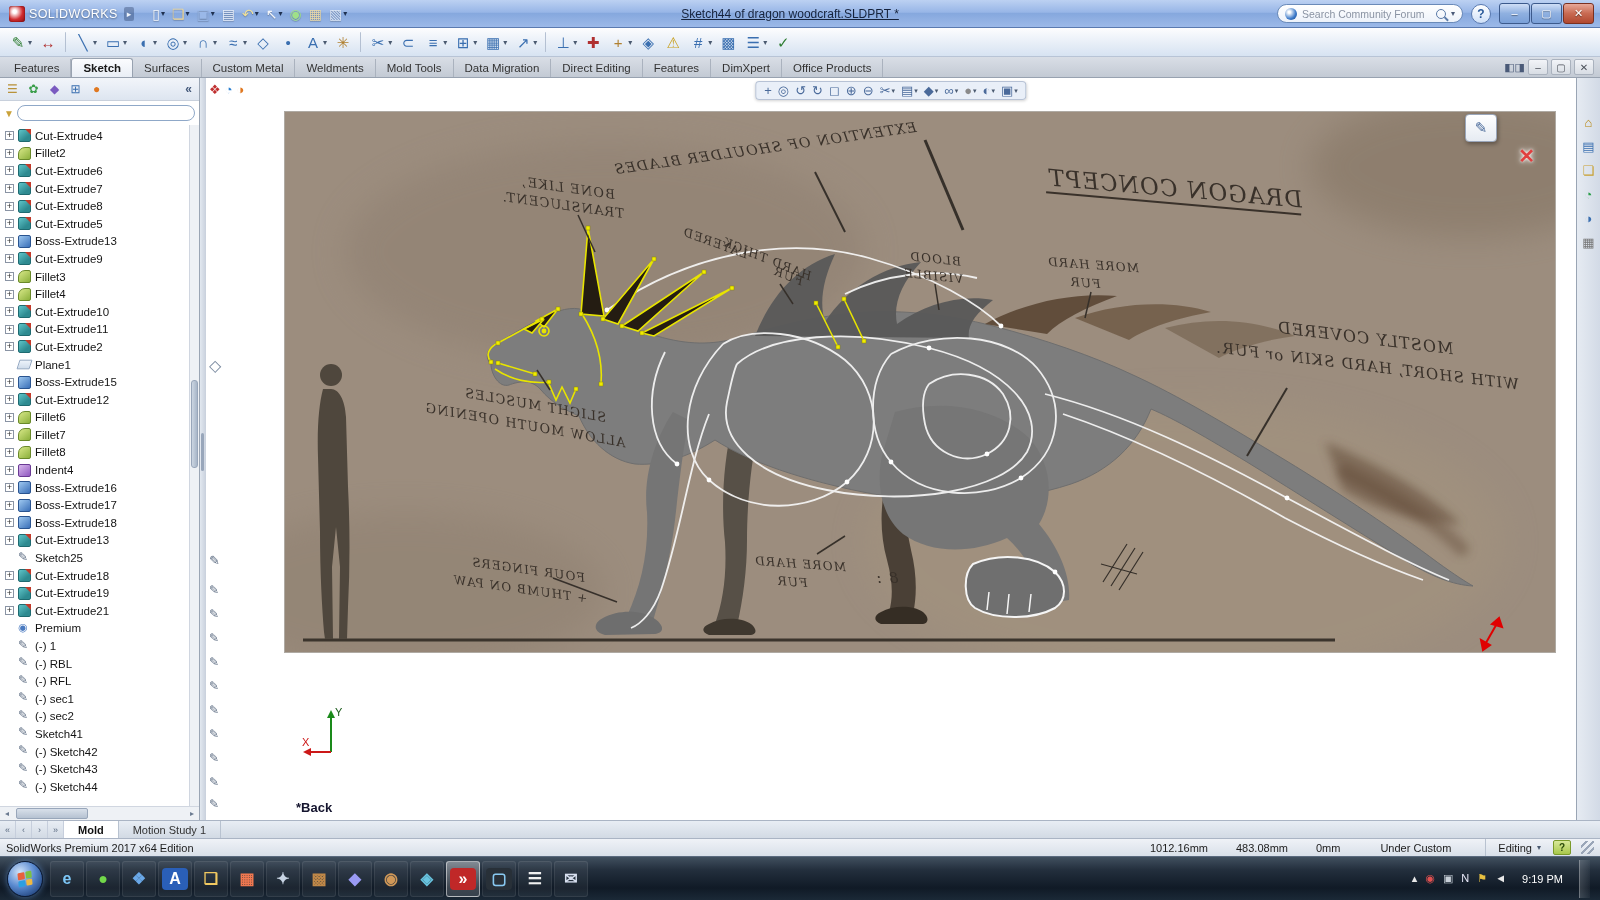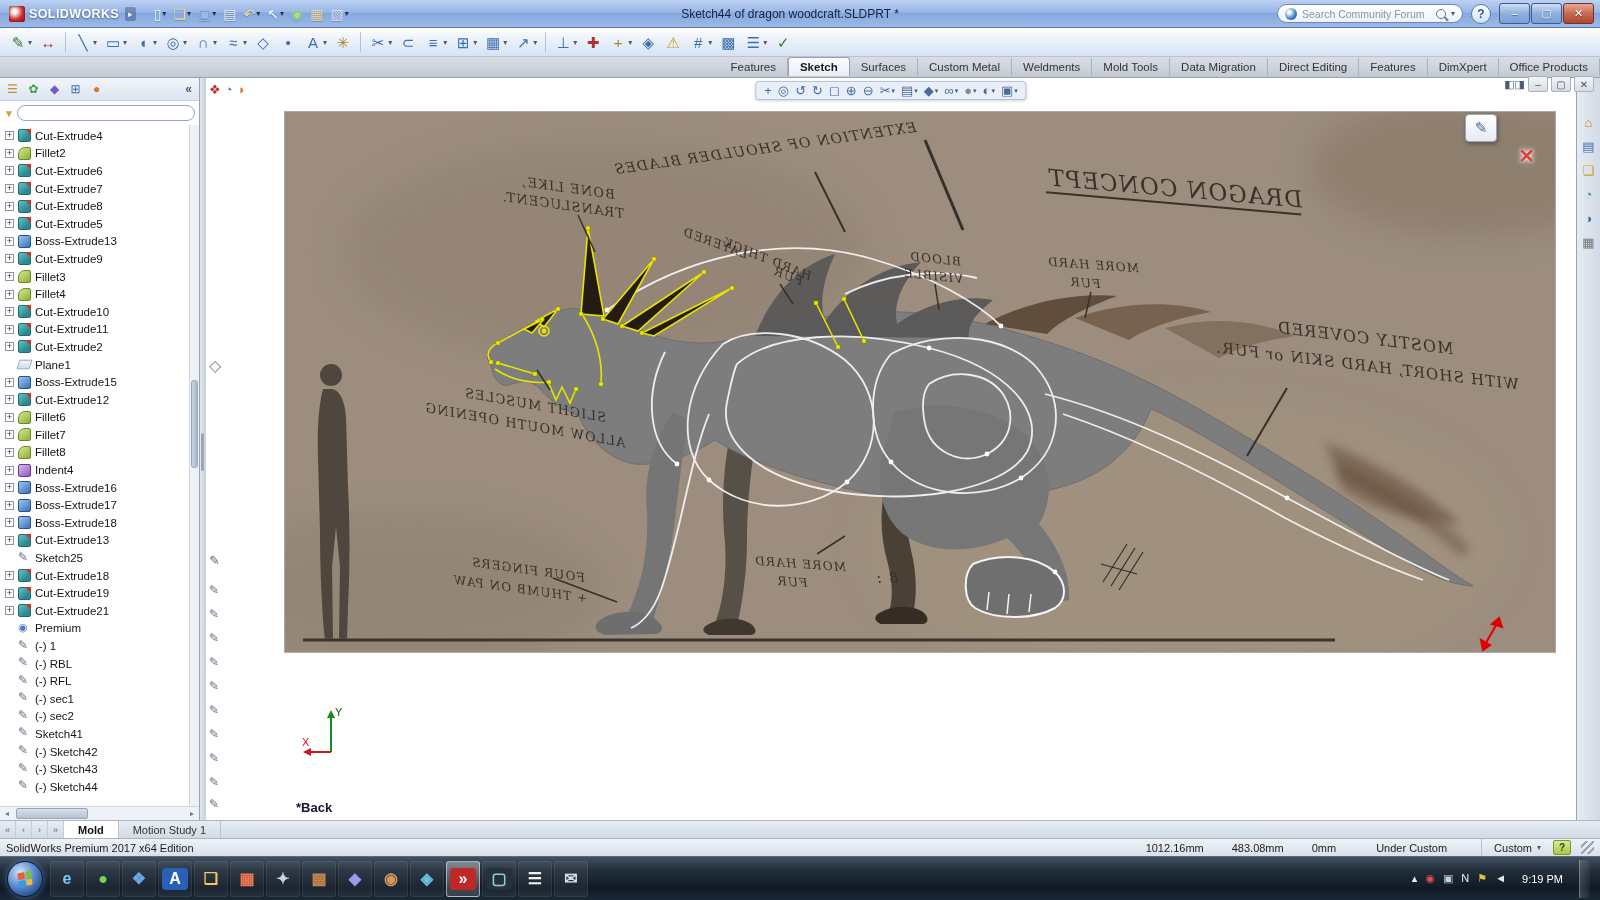--- a/index.html
+++ b/index.html
@@ -4,28 +4,28 @@
 <style>
   html,body{margin:0;padding:0;background:#000;}
   body{width:1600px;height:900px;overflow:hidden;font-family:"Liberation Sans",sans-serif;-webkit-font-smoothing:antialiased;}
   .app{position:relative;width:1600px;height:900px;background:#fff;}
 
   
   .titlebar{position:absolute;top:0;left:0;right:0;height:28px;display:flex;align-items:center;gap:2px;padding:0 4px;box-sizing:border-box;
     background:linear-gradient(#bcd1f2 0%,#98b6e7 45%,#86a8de 50%,#9cb9e8 100%);border-bottom:1px solid #5a7ab0;z-index:30;}
   .brand{display:flex;align-items:center;gap:4px;padding:0 5px;}
   .brand-icon{width:16px;height:16px;border-radius:3px;background:radial-gradient(circle at 35% 35%,#fff 12%,#d02c30 55%,#8a1016);box-shadow:inset 0 0 2px #600;}
-  .brand-text{color:#fff;font-weight:bold;font-size:12.5px;letter-spacing:.4px;text-shadow:0 1px 2px rgba(0,0,0,.45);}
+  .brand-text{color:#fff;font-weight:normal;font-size:12.5px;letter-spacing:.4px;text-shadow:0 1px 2px rgba(0,0,0,.45);}
   .brand-caret{color:#eef4fc;font-size:9px;padding:2px 3px;background:rgba(30,50,90,.35);border-radius:2px;margin-left:2px;}
   .tb-icons{display:flex;align-items:center;gap:1px;margin-left:8px;}
   .tbi{display:flex;align-items:center;height:22px;padding:0 3px;border-radius:3px;}
   .tbi .g{font-size:14px;line-height:1;text-shadow:0 1px 1px rgba(0,0,0,.25);}
   .tbi .c{font-size:8px;color:#1e3050;margin-left:1px;}
   .tbi .c:empty{display:none;}
-  .title-text{position:absolute;left:400px;right:420px;text-align:center;font-size:12px;color:#16233c;pointer-events:none;}
+  .title-text{position:absolute;left:400px;right:420px;text-align:center;font-size:12px;color:#16233c;pointer-events:none;text-decoration:underline;}
   .search{margin-left:auto;width:186px;height:19px;background:linear-gradient(#ffffff,#edf2fa);border:1px solid #6a8ab8;border-radius:10px;display:flex;align-items:center;padding:0 7px;gap:5px;box-sizing:border-box;}
   .sw-mini{width:12px;height:12px;border-radius:50%;background:radial-gradient(circle at 35% 35%,#fff 10%,#3a78c8 60%,#1a4888);flex:0 0 12px;}
   .search-ph{flex:1;color:#8a93a3;font-size:10.5px;white-space:nowrap;overflow:hidden;}
   .mag{width:8px;height:8px;border:1.5px solid #5a7aa8;border-radius:50%;position:relative;flex:0 0 8px;}
   .mag::after{content:"";position:absolute;width:5px;height:1.5px;background:#5a7aa8;transform:rotate(45deg);right:-4px;bottom:-2px;}
   .search-caret{font-size:8px;color:#4a5a78;}
   .help-btn{width:18px;height:18px;border-radius:50%;background:linear-gradient(#fff,#cfe0f8);border:1px solid #5a7ab0;color:#2a5a9a;font-weight:bold;font-size:12px;display:grid;place-items:center;margin:0 6px;}
   .win-btns{display:flex;gap:1px;margin-right:2px;}
   .wbtn{width:29px;height:19px;border:1px solid #3c5a8c;border-radius:3px;background:linear-gradient(#cfdef6,#8fb0e0 50%,#7aa0d8);color:#fff;text-shadow:0 1px 1px rgba(0,0,0,.5);display:grid;place-items:center;font-size:11px;line-height:1;}
   .wbtn.close{background:linear-gradient(#e8a898,#c86a52 50%,#b04830);border-color:#7a3020;}
@@ -33,21 +33,21 @@
   
   .toolbar{position:absolute;top:28px;left:0;right:0;height:29px;display:flex;align-items:center;gap:1px;padding:0 6px;box-sizing:border-box;
     background:linear-gradient(#fdfdfe,#e7eef7 55%,#d7e3f2);border-bottom:1px solid #b8c4d6;z-index:29;}
   .tool{display:flex;align-items:center;height:24px;padding:0 3px;border-radius:3px;}
   .tool .g{font-size:15px;width:18px;text-align:center;color:#4a6a9a;line-height:1;}
   .tool .c{font-size:8px;color:#4a5a70;margin-left:1px;}
   .tool .c:empty{display:none;}
   .tool[data-kind="sep"]{width:1px;height:20px;background:#b4c0d2;padding:0;margin:0 4px;}
 
   
-  .tabrow{position:absolute;top:57px;left:0;right:0;height:21px;display:flex;align-items:flex-end;background:linear-gradient(#d9dee6,#c3cad4);border-bottom:1px solid #98a2b0;padding-left:3px;box-sizing:border-box;z-index:28;flex-direction:column;}
+  .tabrow{position:absolute;top:57px;left:0;right:0;height:21px;display:flex;align-items:flex-end;background:linear-gradient(#d9dee6,#c3cad4);border-bottom:1px solid #98a2b0;padding-left:3px;box-sizing:border-box;z-index:28;}
   .rtab{padding:3px 11px;font-size:11.5px;color:#333;border-right:1px solid #aab2be;white-space:nowrap;}
   .rtab[data-active="true"]{background:linear-gradient(#fbfcfe,#e9eef5);border:1px solid #98a2b0;border-bottom:none;border-radius:3px 3px 0 0;font-weight:bold;color:#1a1a1a;}
   .tabrow-right{margin-left:auto;display:flex;align-items:center;gap:3px;padding:0 6px 2px 0;}
   .mini-ic{font-size:11px;color:#4a5a78;}
   .dwb{width:18px;height:14px;display:grid;place-items:center;font-size:10px;color:#4a4f58;border:1px solid #aab2be;background:linear-gradient(#f2f4f8,#d8dde4);border-radius:2px;}
 
   
   .main{position:absolute;top:78px;left:0;width:1600px;height:742px;}
 
   
@@ -995,21 +995,21 @@
 
   <div class="statusbar">
     <span>SolidWorks Premium 2017 x64 Edition</span>
     <span class="sb-coords">
       <span>1012.16mm</span>
       <span>483.08mm</span>
       <span>0mm</span>
     </span>
     <span class="sb-state">Under Custom</span>
     <span class="sb-config">
-      <span>Custom</span>
+      <span>Editing</span>
       <span class="c">▾</span>
     </span>
     <span class="sb-help">?</span>
     <span class="grip"></span>
   </div>
 
   <div class="taskbar">
     <div class="orb">
       <span class="flag">
           <i></i>

